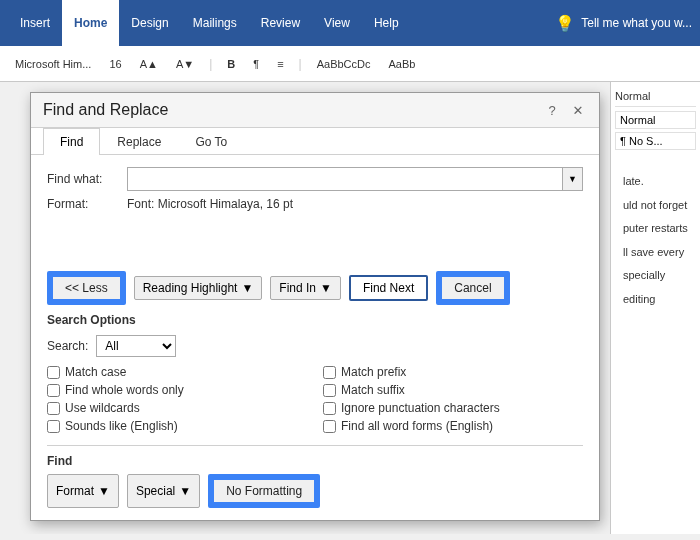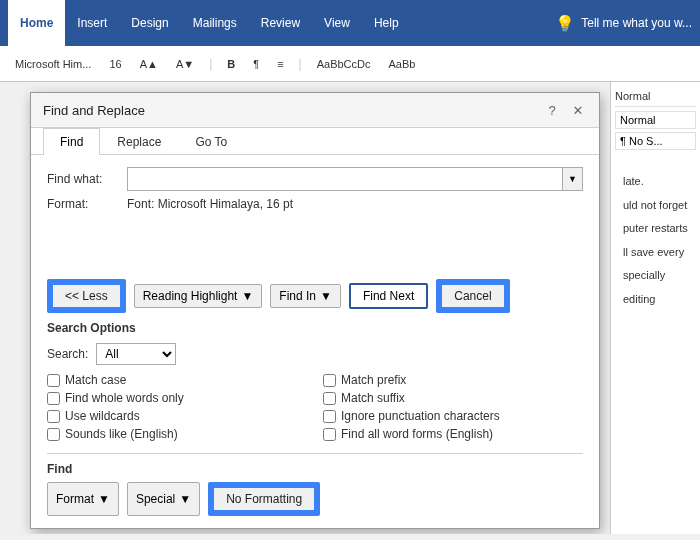--- a/index.html
+++ b/index.html
@@ -127,21 +127,21 @@
     }
     .dialog-title-bar {
       background: #f5f5f5;
       border-bottom: 1px solid #d0d0d0;
       padding: 8px 12px;
       display: flex;
       align-items: center;
       justify-content: space-between;
     }
     .dialog-title {
-      font-size: 13px;
+      font-size: 16px;
       font-weight: 400;
       color: #222;
     }
     .dialog-controls {
       display: flex;
       gap: 8px;
       align-items: center;
     }
     .dialog-ctrl-btn {
       width: 18px;
@@ -217,21 +217,20 @@
       background: #f0f0f0;
       cursor: pointer;
       display: flex;
       align-items: center;
       justify-content: center;
       font-size: 9px;
     }
     .format-row {
       display: flex;
       align-items: center;
-      margin-bottom: 8px;
     }
     .format-label {
       width: 80px;
       font-size: 12px;
       color: #333;
     }
     .format-value {
       font-size: 12px;
       color: #333;
     }
@@ -341,22 +340,22 @@
     .right-text .line {
       display: block;
       padding: 3px 8px;
     }
   </style>
 </head>
 <body>
 
 <div class="ribbon">
   <div class="ribbon-tabs">
+    <div class="ribbon-tab">Insert</div>
     <div class="ribbon-tab active">Home</div>
-    <div class="ribbon-tab">Insert</div>
     <div class="ribbon-tab">Design</div>
     <div class="ribbon-tab">Mailings</div>
     <div class="ribbon-tab">Review</div>
     <div class="ribbon-tab">View</div>
     <div class="ribbon-tab">Help</div>
   </div>
   <div class="ribbon-right">
     <span style="font-size:16px; color:white; cursor:pointer;">💡</span>
     <span>Tell me what you w...</span>
   </div>

